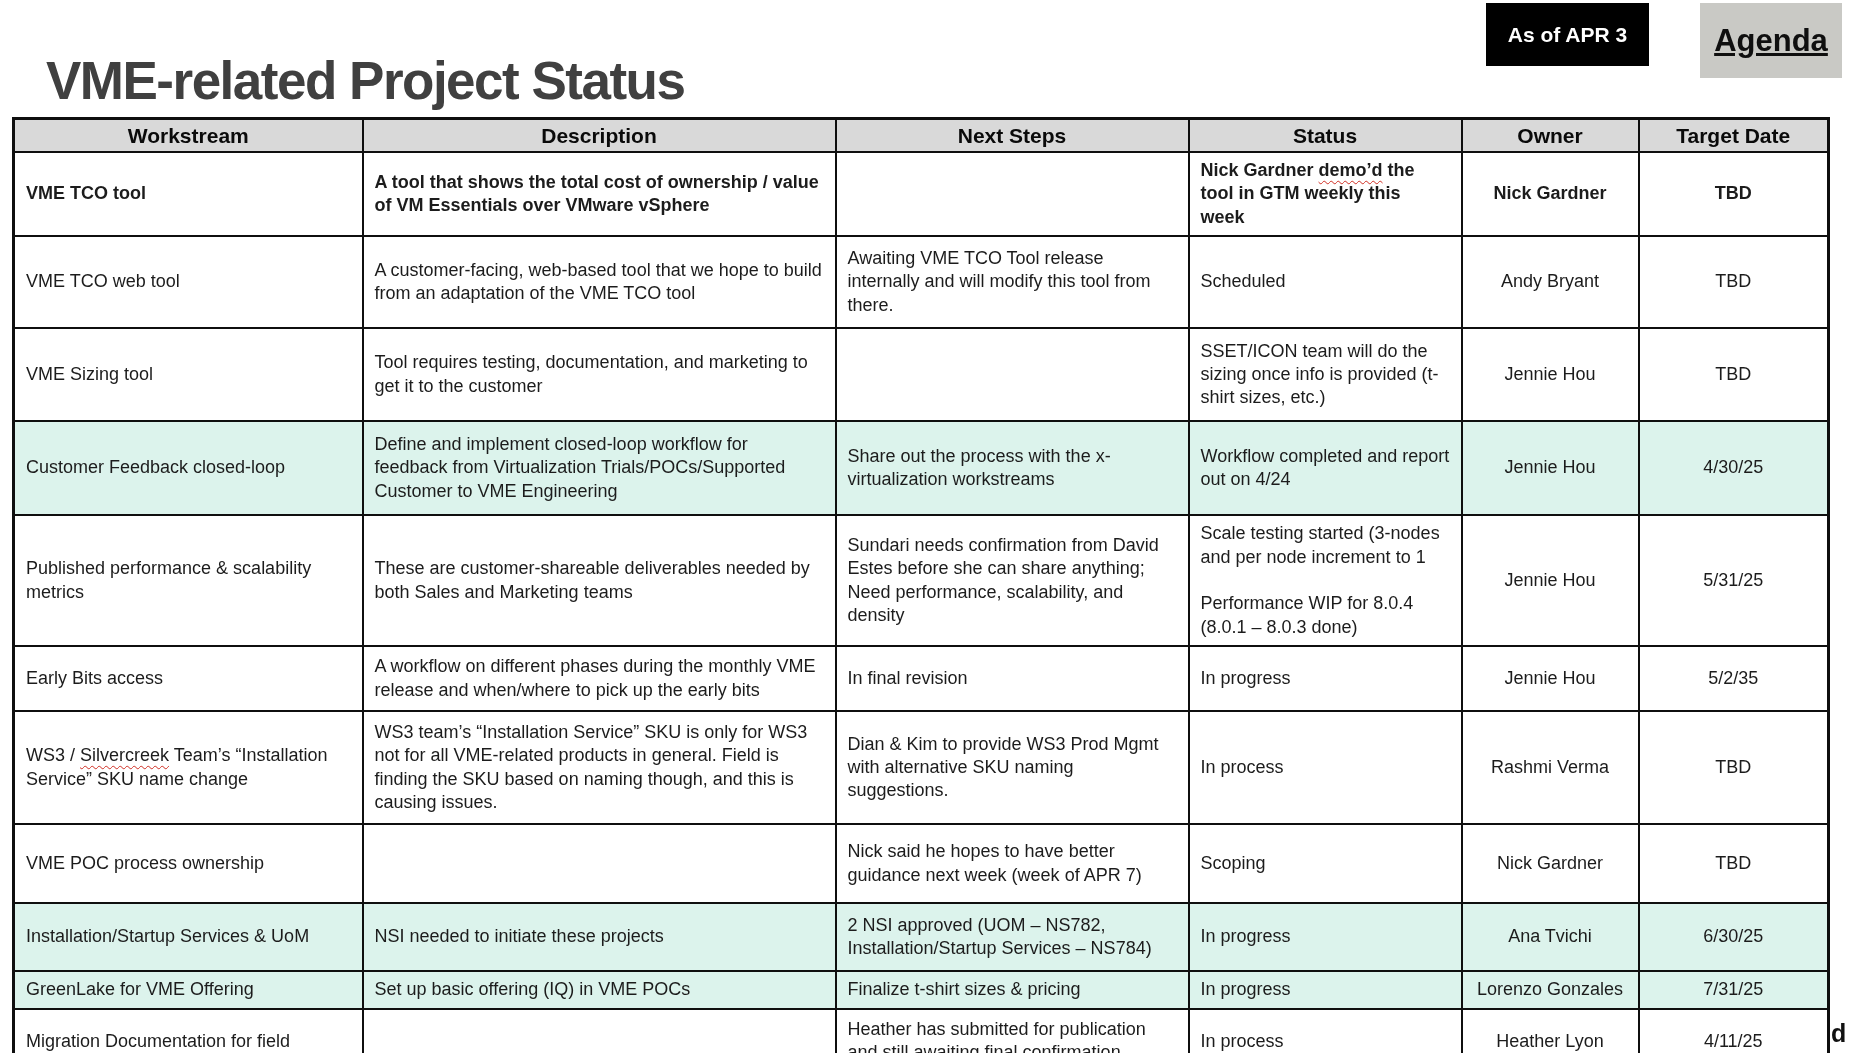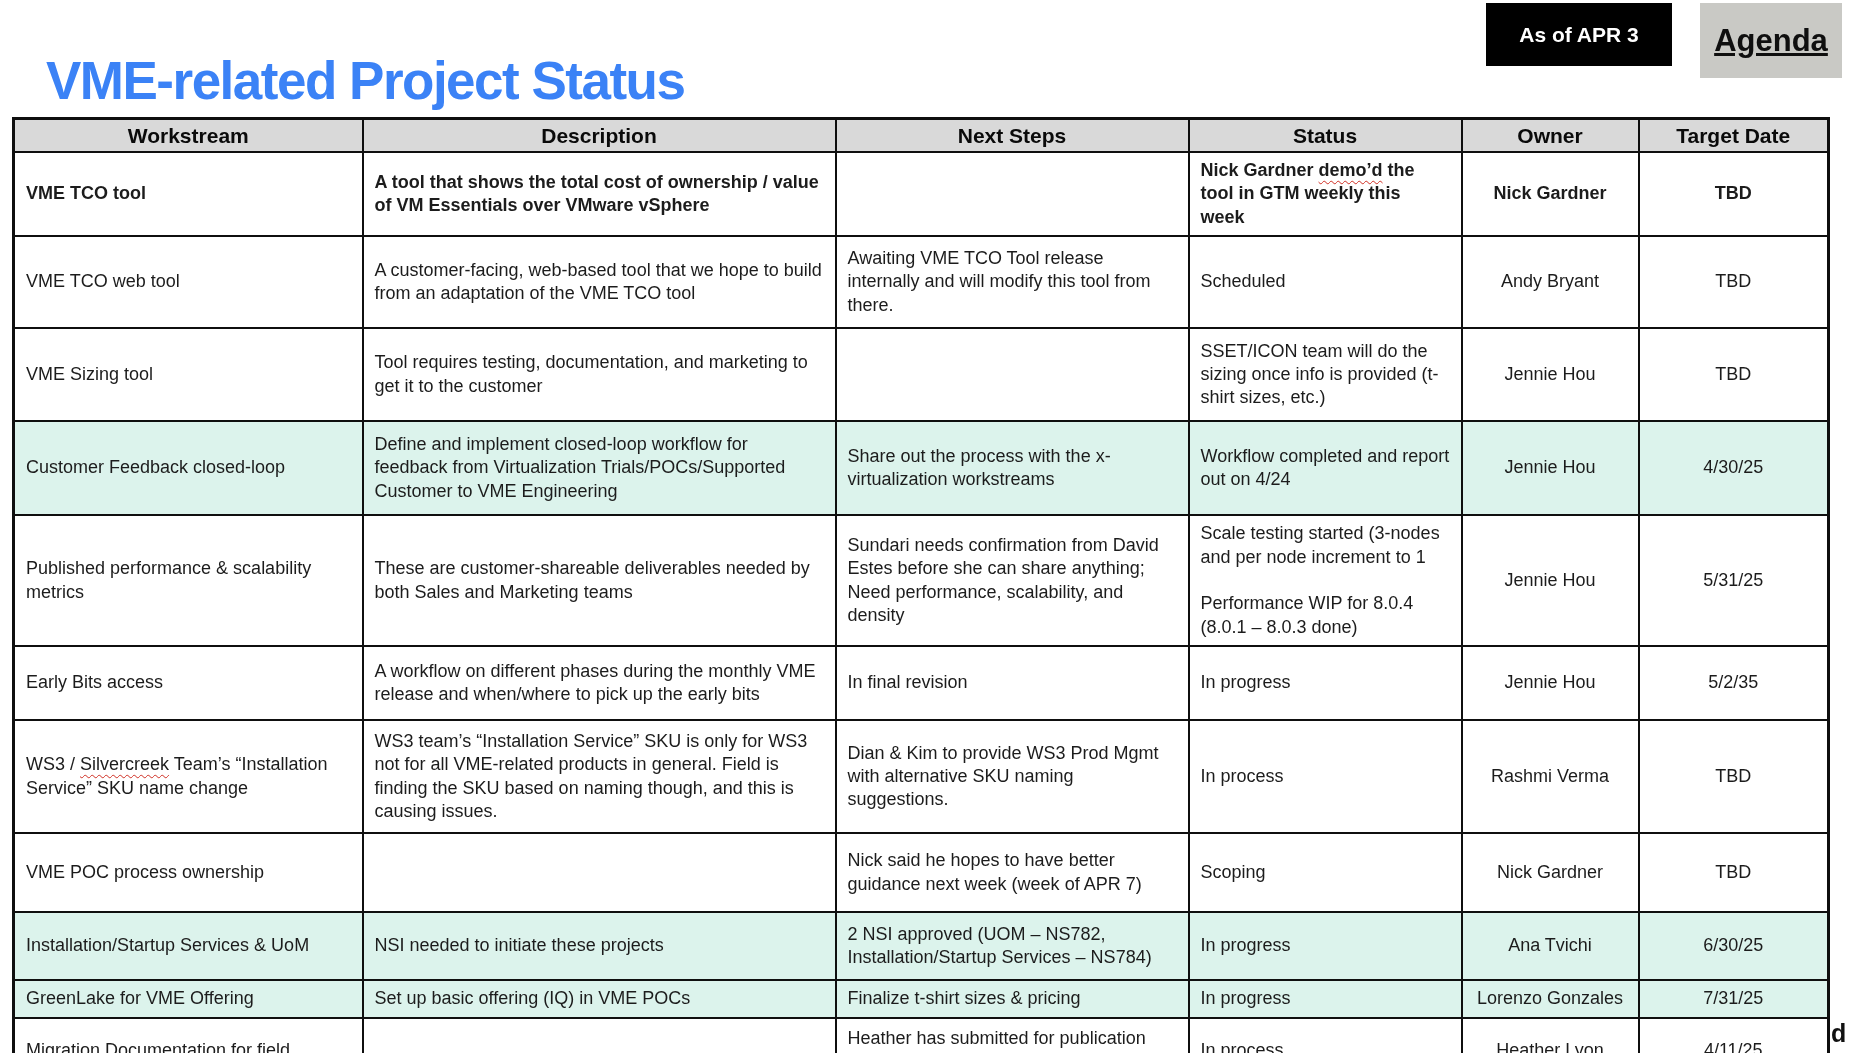--- a/index.html
+++ b/index.html
@@ -4,24 +4,24 @@
 <style>
   html,body { margin:0; padding:0; background:#ffffff; }
   body { font-family:"Liberation Sans", sans-serif; }
   .slide {
     position:relative; width:1849px; height:1053px;
     background:#ffffff; overflow:hidden;
   }
   .page-title {
     position:absolute; left:46px; top:54px;
     font-size:53px; font-weight:bold; letter-spacing:-1.5px;
-    color:#3b82f6; line-height:1; white-space:nowrap;
+    color:#404040; line-height:1; white-space:nowrap;
   }
   .asof-badge {
-    position:absolute; left:1486px; top:3px; width:186px; height:63px;
+    position:absolute; left:1486px; top:3px; width:163px; height:63px;
     background:var(--badge-bg,#000);
     color:#ffffff; display:flex; align-items:center; justify-content:center;
     font-size:21px; font-weight:bold; letter-spacing:0px;
   }
   .agenda-btn {
     position:absolute; left:1700px; top:3px; width:142px; height:75px;
     background:var(--agenda-bg,#c9c9c5);
     color:#0f0f0f; display:flex; align-items:center; justify-content:center;
     font-size:31px; font-weight:bold; text-decoration:underline;
     text-decoration-thickness:3px; cursor:pointer;
@@ -123,21 +123,21 @@
         <tr style="height: 124px;">
           <td>Published performance &amp; scalability metrics</td>
           <td>These are customer-shareable deliverables needed by both Sales and Marketing teams</td>
           <td>Sundari needs confirmation from David Estes before she can share anything; Need performance, scalability, and density</td>
           <td>Scale testing started (3-nodes and per node increment to 1
 
 Performance WIP for 8.0.4 (8.0.1 – 8.0.3 done)</td>
           <td class="center">Jennie Hou</td>
           <td class="center">5/31/25</td>
         </tr>
-        <tr style="height: 74px;">
+        <tr style="height: 65px;">
           <td>Early Bits access</td>
           <td>A workflow on different phases during the monthly VME release and when/where to pick up the early bits</td>
           <td>In final revision</td>
           <td>In progress</td>
           <td class="center">Jennie Hou</td>
           <td class="center">5/2/35</td>
         </tr>
         <tr style="height: 113px;">
           <td><span>WS3 / </span><span class="wavy">Silvercreek</span><span> Team’s “Installation Service” SKU name change</span></td>
           <td>WS3 team’s “Installation Service” SKU is only for WS3 not for all VME-related products in general. Field is finding the SKU based on naming though, and this is causing issues.</td>

